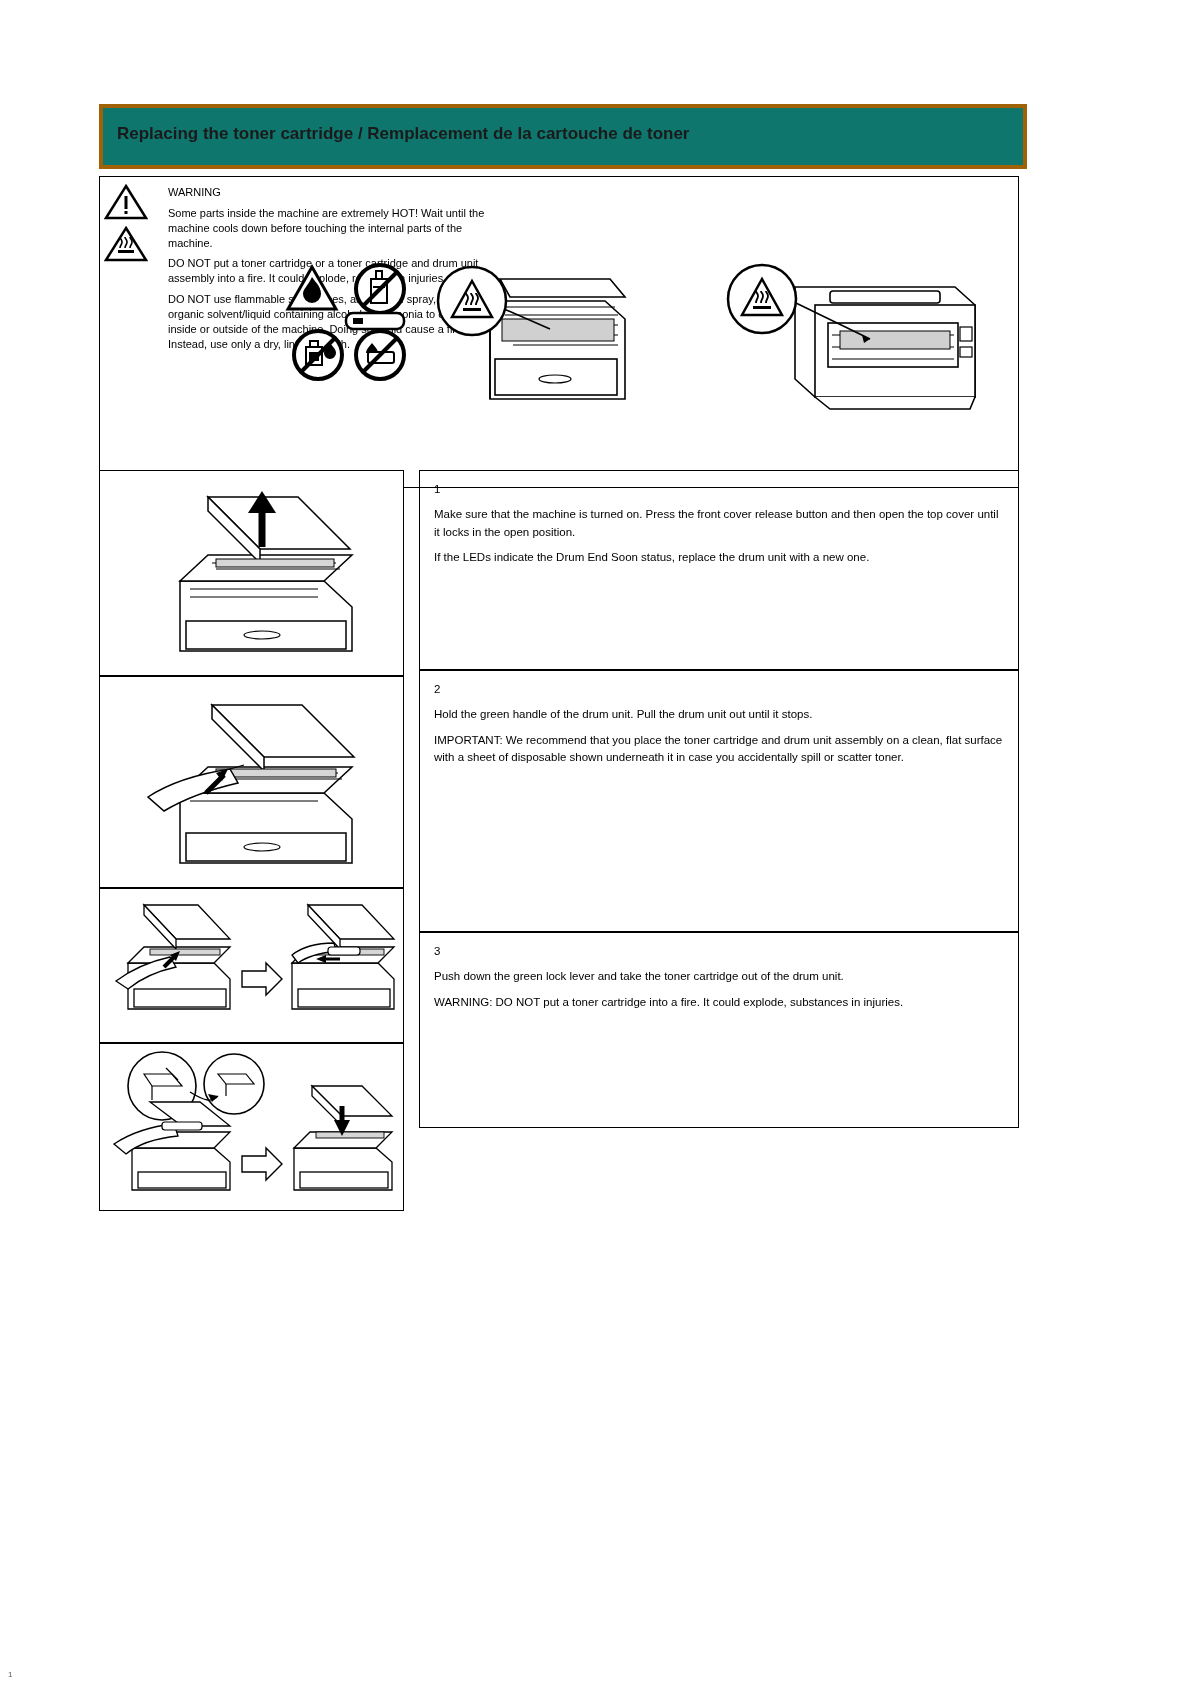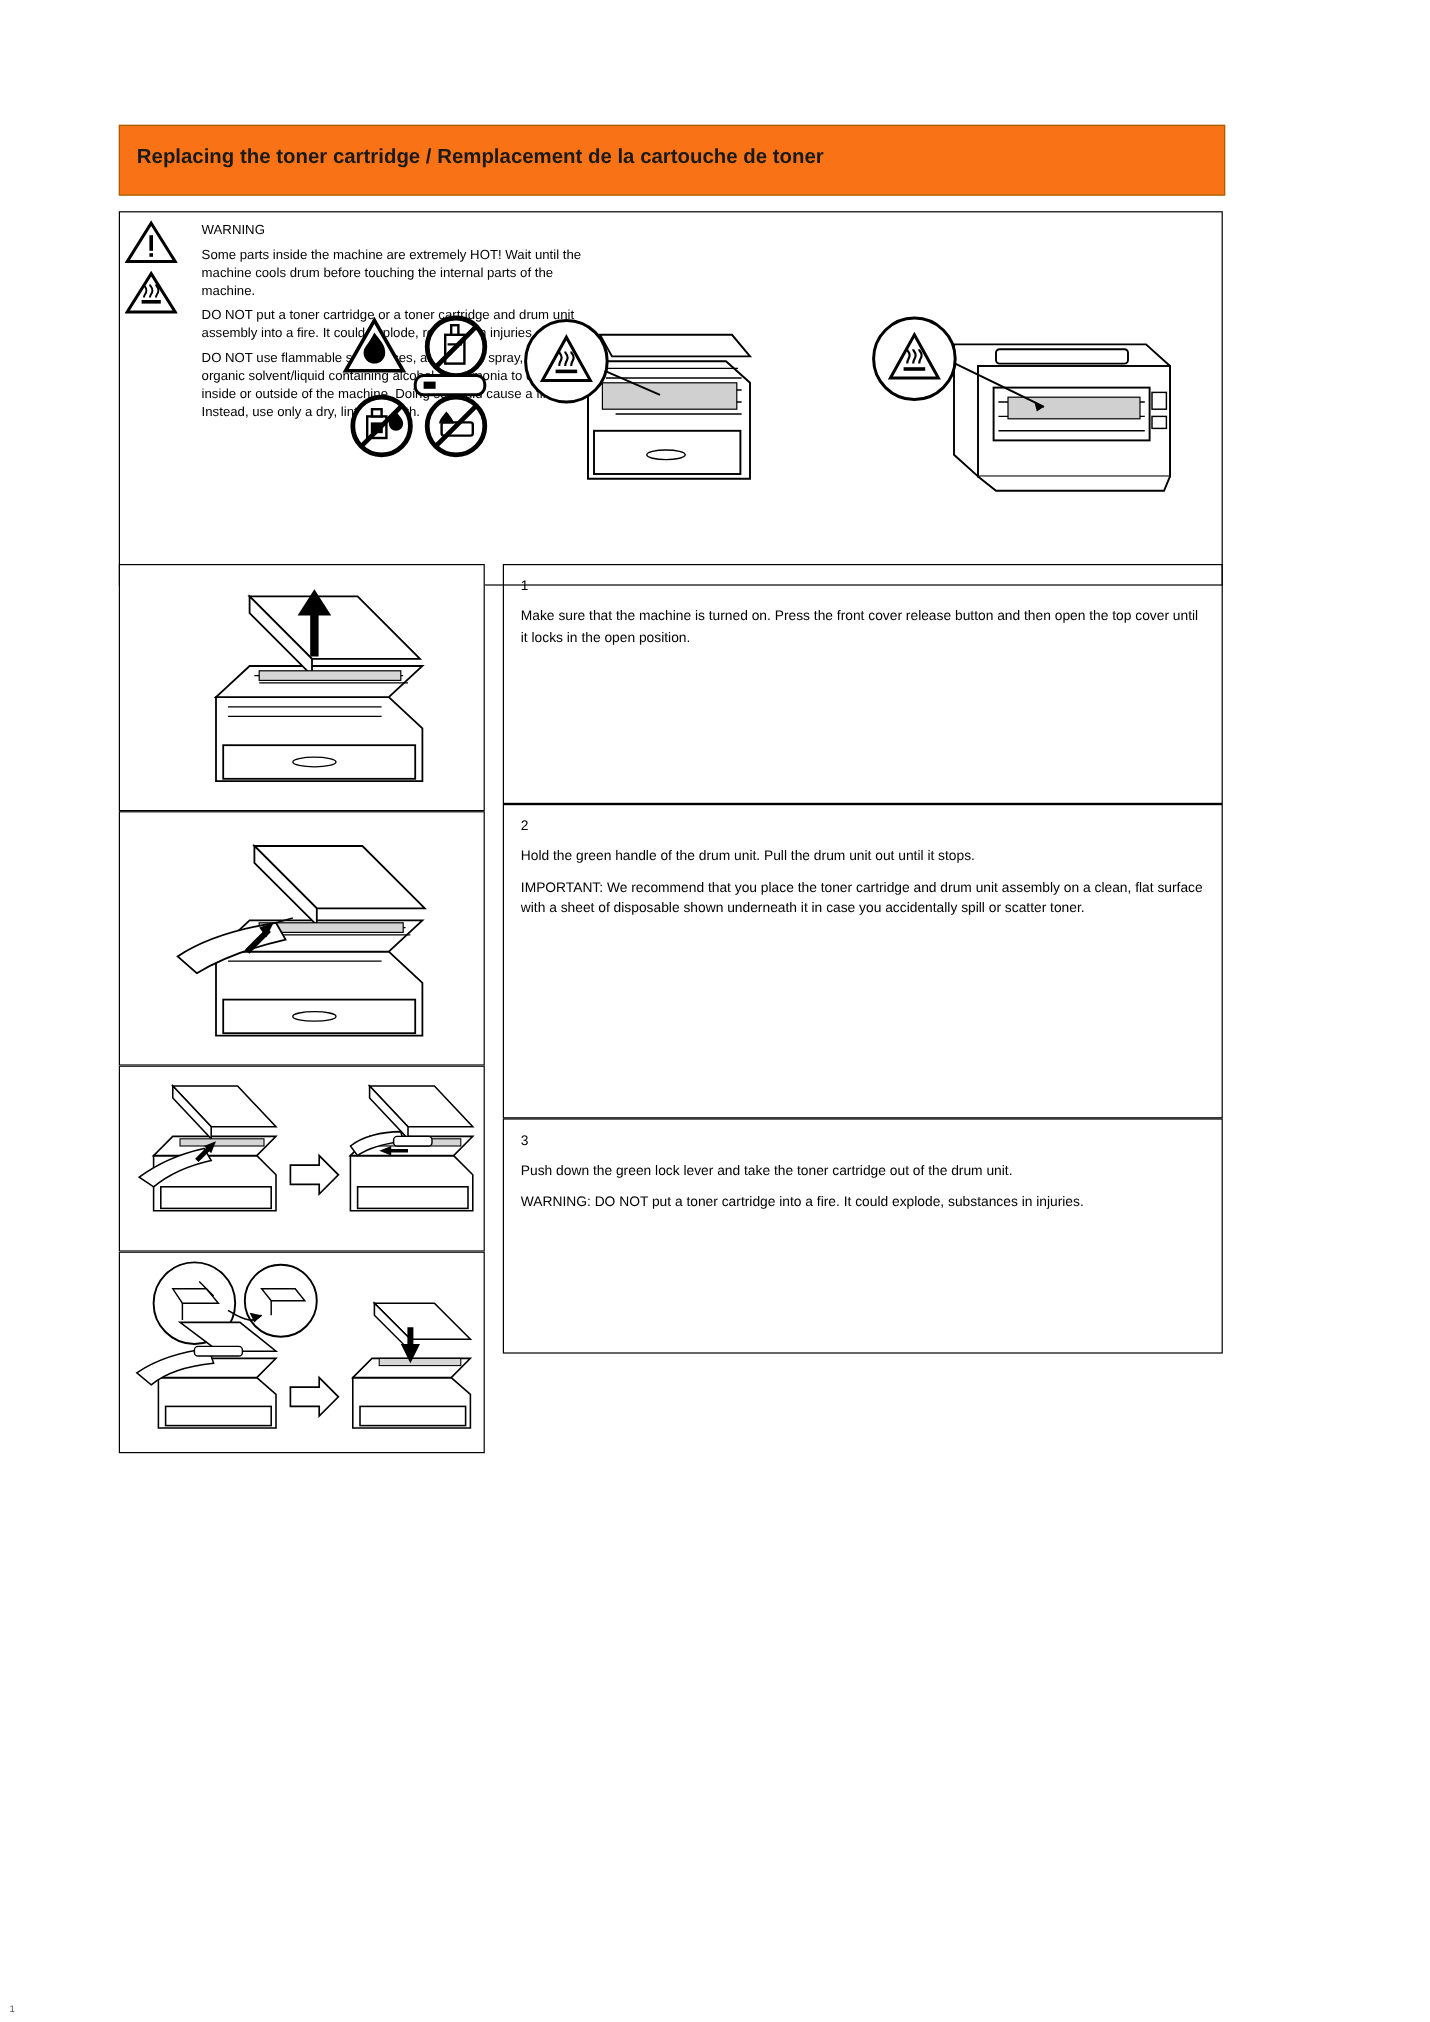--- a/index.html
+++ b/index.html
@@ -22,22 +22,22 @@
     height: 1685px;
   }
 
   
   .title-bar {
     position: absolute;
     left: 99px;
     top: 104px;
     width: 920px;
     height: 57px;
-    background: #f97316;
-    border: 1px solid #a16207;
+    background: #0f766e;
+    border: 4px solid #a16207;
   }
   .title-bar .title-text {
     position: absolute;
     left: 14px;
     top: 16px;
     font-size: 17px;
     font-weight: bold;
     color: #1a1a1a;
   }
 
@@ -175,21 +175,21 @@
           <rect x="14" y="25" width="16" height="3" fill="#000000"></rect>
           <path d="M16 23 c0-3 2-3 2-6 c0-3 -2-3 -2-5" fill="none" stroke="#000000" stroke-width="1.6"></path>
           <path d="M21 23 c0-3 2-3 2-6 c0-3 -2-3 -2-5" fill="none" stroke="#000000" stroke-width="1.6"></path>
           <path d="M26 23 c0-3 2-3 2-6 c0-3 -2-3 -2-5" fill="none" stroke="#000000" stroke-width="1.6"></path>
         </svg>
       </div>
     </div>
 
     <div class="warning-text">
       <p>WARNING</p>
-      <p>Some parts inside the machine are extremely HOT! Wait until the machine cools drum before touching the internal parts of the machine.</p>
+      <p>Some parts inside the machine are extremely HOT! Wait until the machine cools down before touching the internal parts of the machine.</p>
       <p>DO NOT put a toner cartridge or a toner cartridge and drum unit assembly into a fire. It could explode, resulting in injuries.</p>
       <p>DO NOT use flammable substances, any type of spray, or an organic solvent/liquid containing alcohol or ammonia to clean the inside or outside of the machine. Doing so could cause a fire. Instead, use only a dry, lint-free cloth.</p>
     </div>
 
     <div class="prohibit-cluster">
       <svg width="150" height="135" viewBox="0 0 150 135">
 
         <g>
           <polygon points="32,10 56,52 8,52" fill="#ffffff" stroke="#000000" stroke-width="3"></polygon>
           <path d="M32 20 c5 7 9 10 9 17 a9 9 0 0 1 -18 0 c0-5 4-7 9-17 z" fill="#000000"></path>
@@ -415,20 +415,21 @@
           <polygon points="236,92 228,76 244,76" fill="#000000"></polygon>
         </svg>
       </div>
     </div>
 
     <div class="text-col">
 
       <div class="text-cell" style="height:200px;">
         <p>1</p>
         <p>Make sure that the machine is turned on. Press the front cover release button and then open the top cover until it locks in the open position.</p>
+        <p>If the LEDs indicate the Drum End Soon status, replace the drum unit with a new one.</p>
       </div>
 
       <div class="text-cell" style="height:262px;">
         <p>2</p>
         <p>Hold the green handle of the drum unit. Pull the drum unit out until it stops.</p>
         <p>IMPORTANT: We recommend that you place the toner cartridge and drum unit assembly on a clean, flat surface with a sheet of disposable shown underneath it in case you accidentally spill or scatter toner.</p>
       </div>
 
       <div class="text-cell" style="height:196px;">
         <p>3</p>

